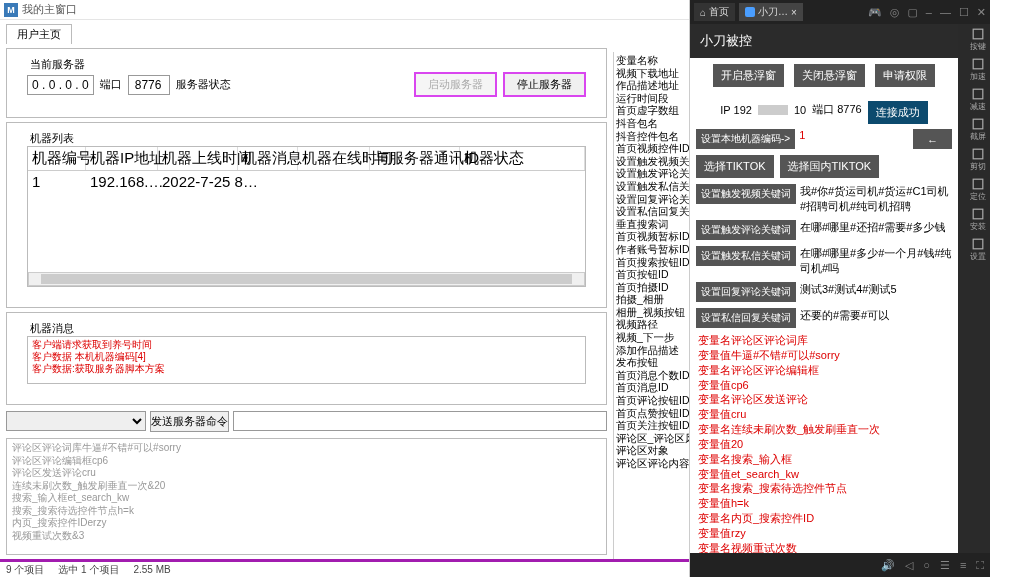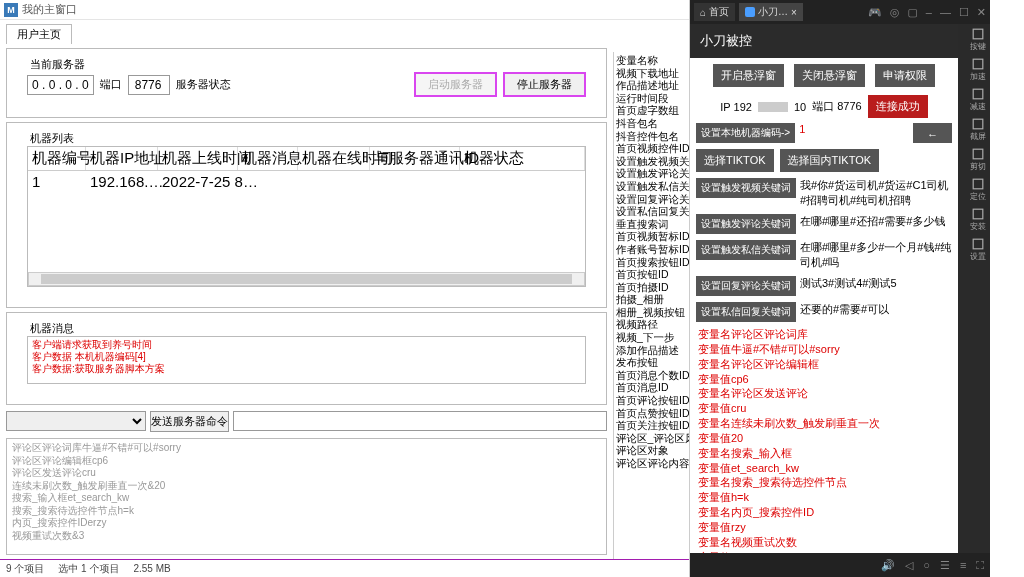--- a/index.html
+++ b/index.html
@@ -27,35 +27,35 @@
 .hscroll { height: 14px; background: #f0f0f0; border: 1px solid #ccc; position: relative; margin-top: 80px; }
 .hscroll::before { content: ''; position: absolute; left: 12px; right: 12px; top: 1px; bottom: 1px; background: #ccc; }
 .msg-box { flex: 0 0 60px; }
 .msg-inner { border: 1px solid #bbb; height: 48px; padding: 2px 4px; font-size: 10px; line-height: 1.2; overflow: hidden; }
 .msg-inner .r { color: #d00; }
 .cmd-row { display: flex; gap: 4px; padding: 2px 0; }
 .cmd-sel { border: 1px solid #999; width: 140px; height: 20px; }
 .cmd-btn { border: 1px solid #999; background: #f0f0f0; padding: 2px 0; font-size: 11px; }
 .cmd-in { border: 1px solid #999; flex: 1; height: 20px; }
 .log-box { flex: 1; border: 1px solid #bbb; padding: 3px 5px; font-size: 10px; color: #999; line-height: 1.25; overflow: hidden; }
-.statusbar { height: 18px; border-top: 1px solid #a21caf; display: flex; align-items: center; padding: 0 6px; gap: 14px; font-size: 10px; color: #444; }
+.statusbar { height: 18px; border-top: 3px solid #a21caf; display: flex; align-items: center; padding: 0 6px; gap: 14px; font-size: 10px; color: #444; }
 .var-pane { width: 76px; border-left: 1px solid #ccc; padding: 2px; font-size: 10.5px; line-height: 1.2; overflow: hidden; margin-top: 32px; }
 .var-pane div { white-space: nowrap; }
 
 .right-app { width: 300px; height: 100%; background: #1a1a1a; display: flex; flex-direction: column; color: #ddd; position: relative; }
 .emu-top { height: 24px; background: #222; display: flex; align-items: center; padding: 0 4px; gap: 4px; font-size: 10px; }
 .emu-tab { background: #333; padding: 2px 6px; display: flex; align-items: center; gap: 3px; font-size: 10px; }
 .emu-tab.active { background: #444; }
 .emu-tab .dot { width: 10px; height: 10px; background: #4a9eff; border-radius: 2px; }
 .emu-icons { margin-left: auto; display: flex; gap: 8px; color: #888; font-size: 11px; }
 .phone { flex: 1; background: #fff; color: #000; display: flex; flex-direction: column; overflow: hidden; }
 .phone-hdr { background: #2b2b2b; color: #fff; padding: 8px 10px; font-size: 13px; font-weight: 500; }
 .phone-row { display: flex; gap: 10px; justify-content: center; padding: 6px 4px; }
 .pbtn { background: #555; color: #fff; padding: 4px 8px; font-size: 11px; border: none; cursor: pointer; }
-.pbtn.dark { background: #b91c1c; }
+.pbtn.dark { background: #0c4a6e; margin-top: 6px; }
 .pbtn.wide { padding: 4px 14px; }
 .info-row { display: flex; align-items: center; justify-content: center; gap: 6px; font-size: 11px; padding: 2px 4px; }
 .info-row .masked { background: #ccc; width: 30px; height: 10px; display: inline-block; }
 .krow { display: flex; align-items: flex-start; gap: 4px; padding: 3px 6px; font-size: 11px; }
 .krow .lbl { background: #555; color: #fff; padding: 3px 5px; font-size: 10px; white-space: nowrap; flex-shrink: 0; }
 .krow .val { flex: 1; word-break: break-all; }
 .krow .red { color: #d00; }
 .pick-row { display: flex; gap: 6px; padding: 3px 6px; }
 .red-list { padding: 2px 8px; font-size: 11px; color: #d00; line-height: 1.35; }
 .side-tools { width: 32px; background: #2a2a2a; display: flex; flex-direction: column; align-items: flex-end; padding-top: 4px; gap: 6px; }

